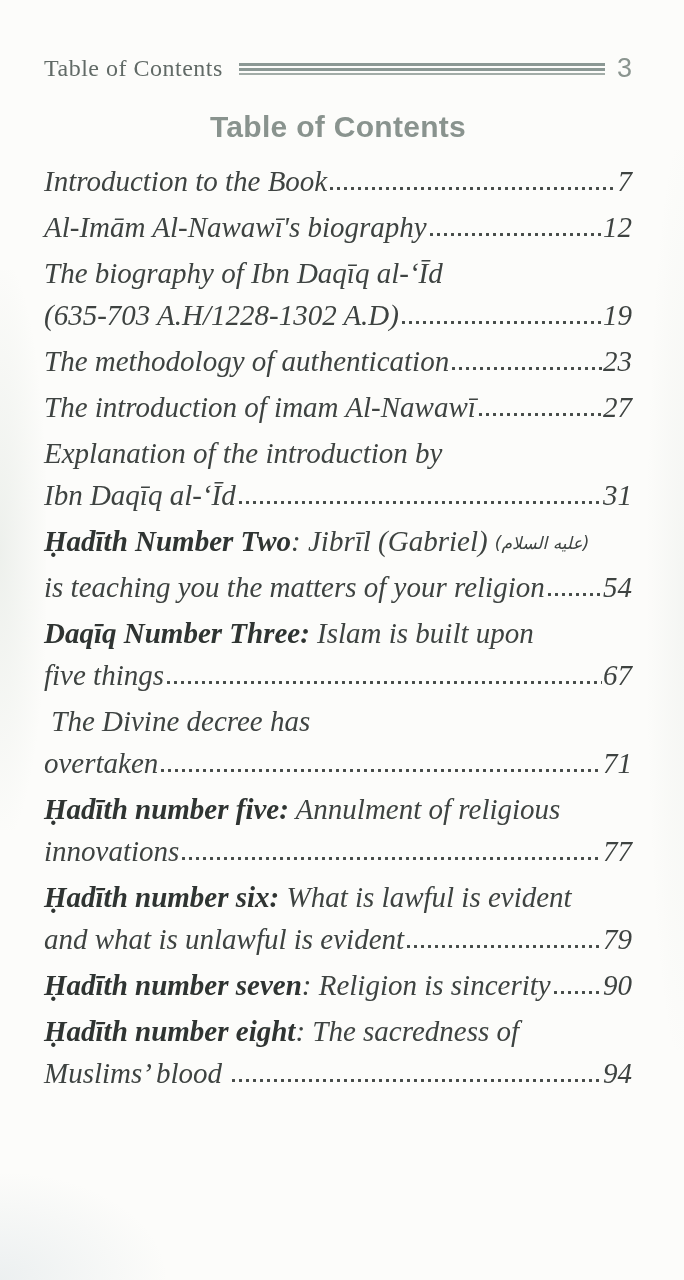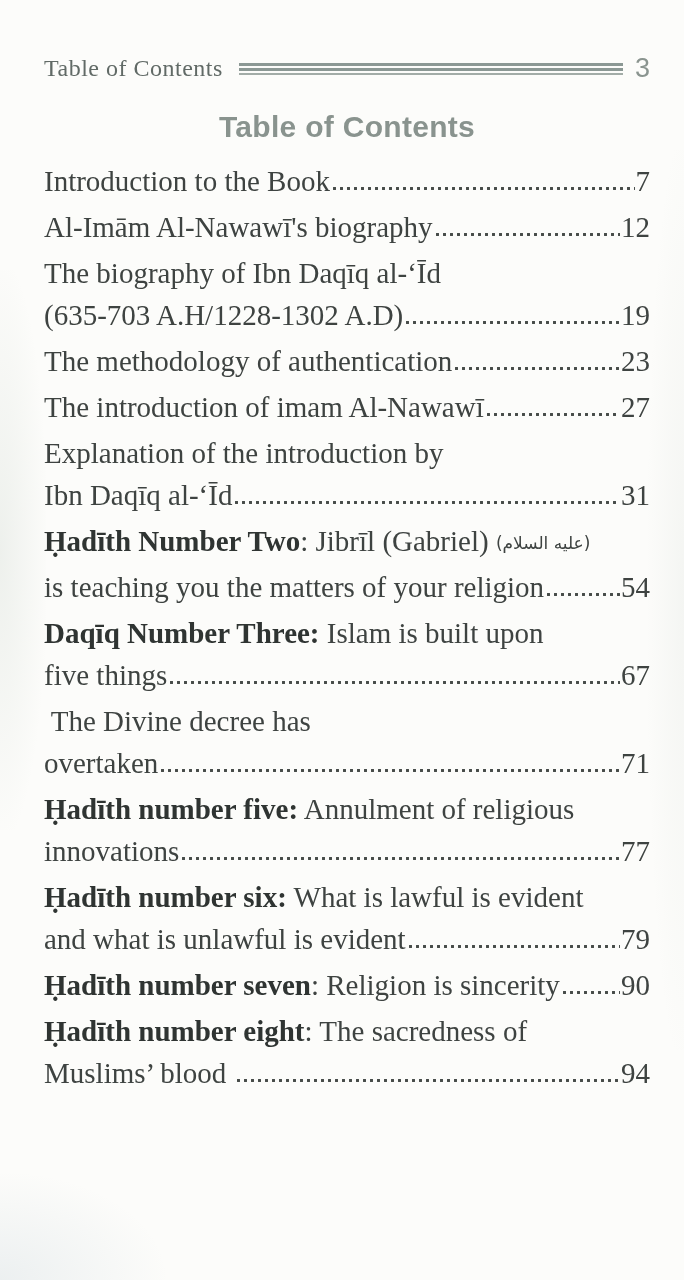--- a/index.html
+++ b/index.html
@@ -5,21 +5,21 @@
   html,body{margin:0;padding:0;}
   body{
     width:684px;height:1280px;
     font-family:"Liberation Serif","DejaVu Serif",serif;
     background:#f4f4f2;
   }
   .page{
     position:relative;
     width:684px;height:1280px;
     box-sizing:border-box;
-    padding:52px 34px 0 44px;
+    padding:52px 52px 0 44px;
     background:#fcfcfa;
     overflow:hidden;
     color:#3e4341;
   }
   
   .smudge{position:absolute;pointer-events:none;}
   .smudge.left{left:0;top:270px;width:46px;height:560px;
     background:radial-gradient(ellipse at 0% 50%,rgba(148,168,152,0.14),rgba(148,168,152,0) 75%);}
   .smudge.corner{left:0;bottom:0;width:170px;height:110px;
     background:radial-gradient(ellipse at 0% 100%,rgba(120,150,170,0.12),rgba(120,150,170,0) 70%);}
@@ -51,21 +51,21 @@
   .title{
     font-family:"Liberation Sans","DejaVu Sans",sans-serif;
     font-weight:700;font-size:30px;color:#89938e;
     text-align:center;margin:26px 0 16px 0;
     letter-spacing:0.3px;
   }
 
   
   .toc{margin-top:6px;}
   .entry{margin:0 0 4px 0;}
-  .line{display:flex;align-items:baseline;font-size:29px;line-height:42px;}
+  .line{display:flex;align-items:baseline;font-size:29px;line-height:42px;font-style:italic;}
   .line span{white-space:pre;}
   .b{font-weight:700;color:#2f3432;}
   .hon{
     font-family:"DejaVu Sans","Liberation Sans",sans-serif;
     font-size:17px;letter-spacing:-0.5px;color:#3e4341;
     transform:translateY(-2px);display:inline-block;text-align:right;
   }
   .leader{
     flex:1;height:5px;min-width:10px;
     margin:0 1px 0 3px;

